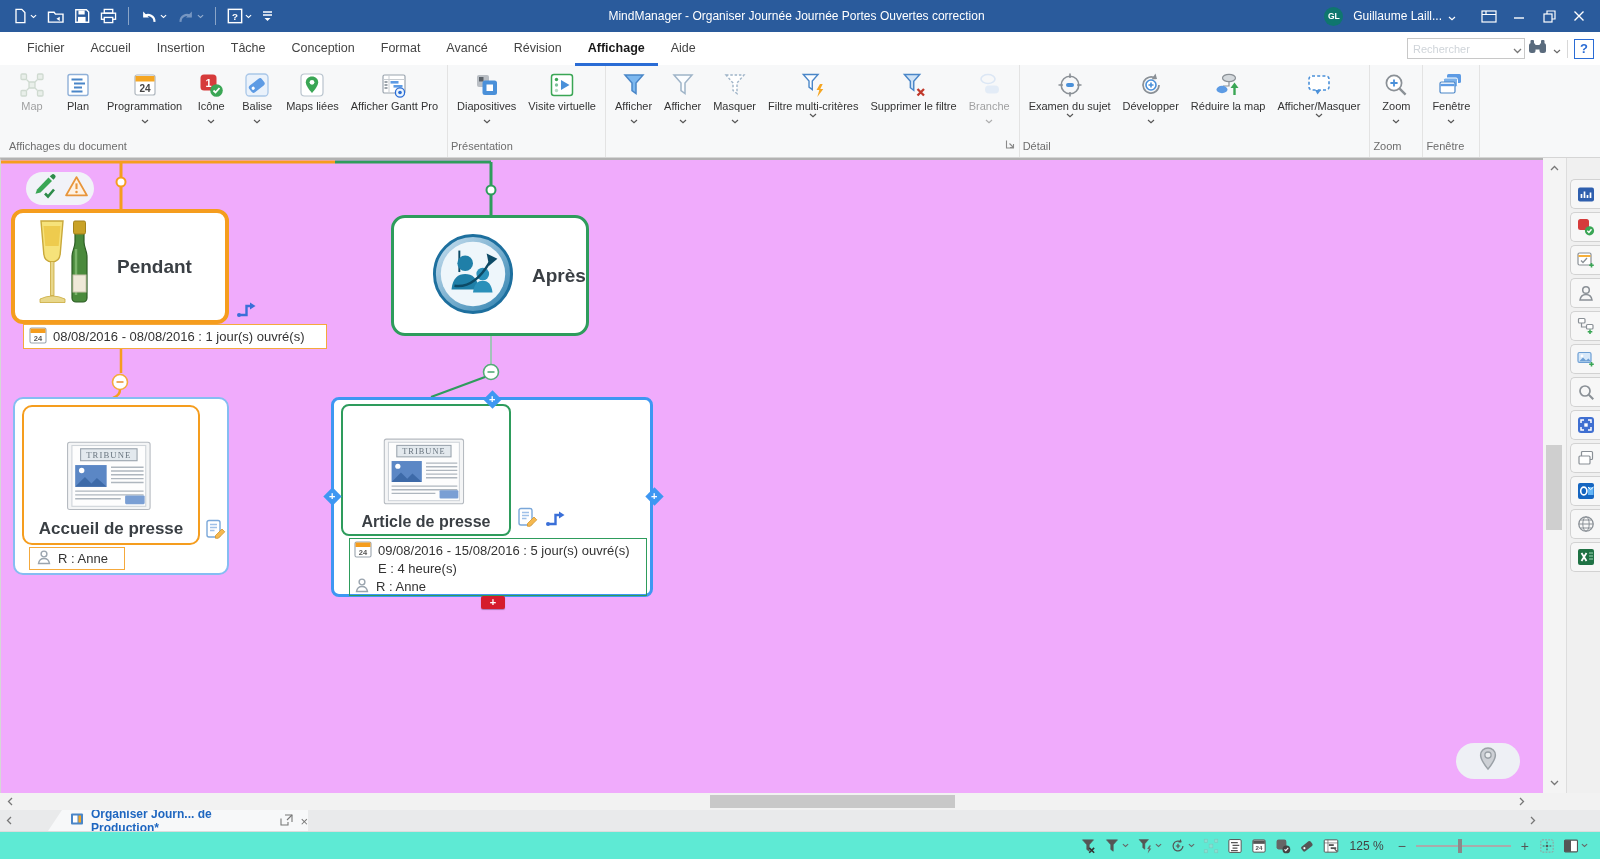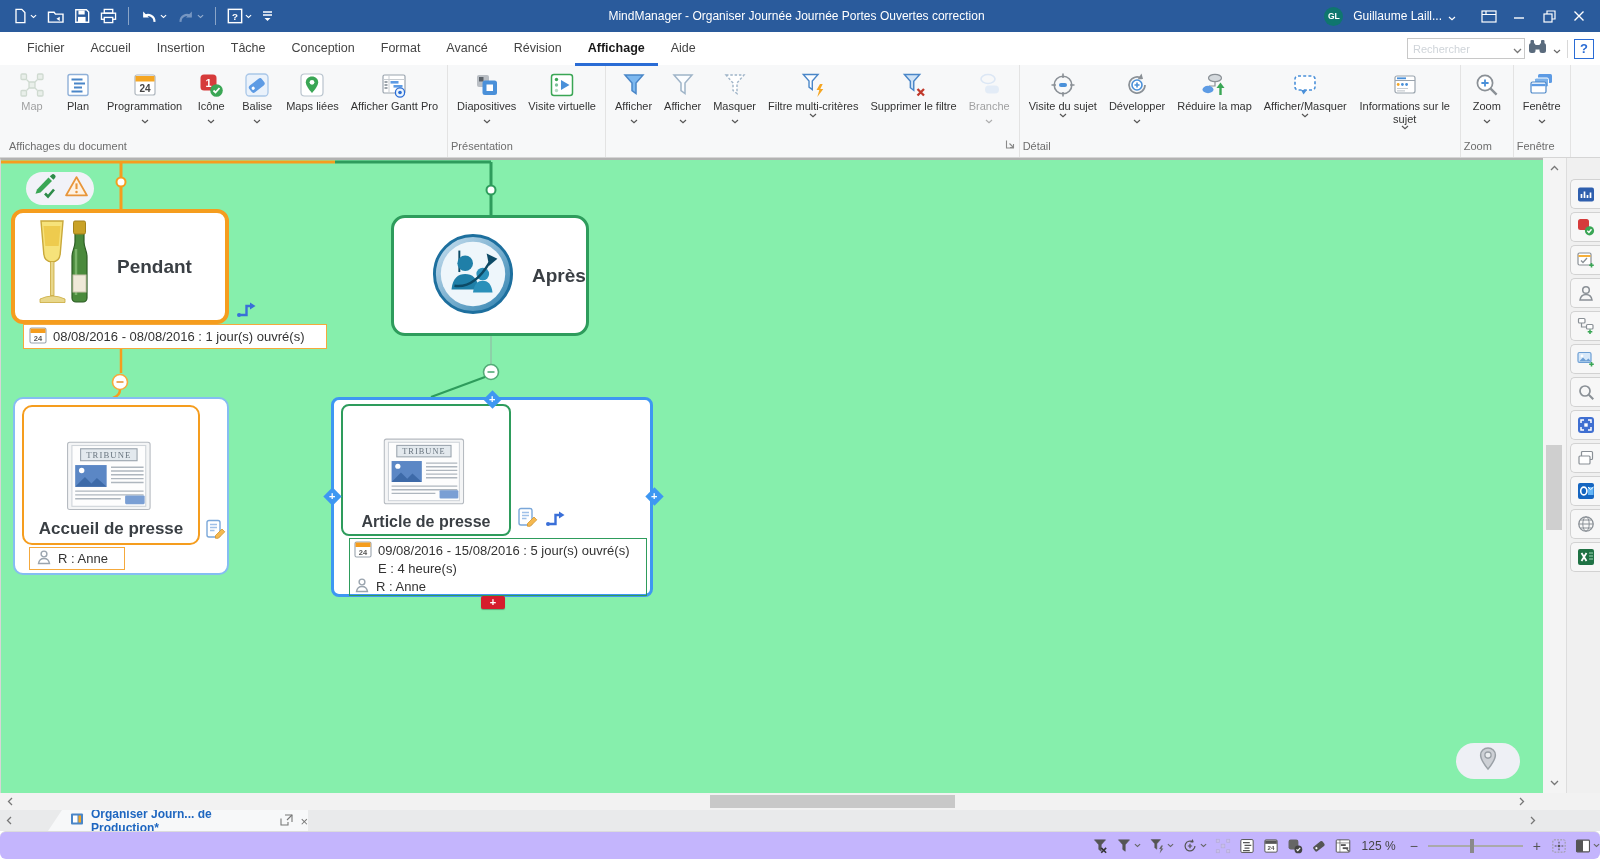--- a/index.html
+++ b/index.html
@@ -42,21 +42,21 @@
   .rbuttons { flex:1; display:flex; align-items:flex-start; }
   .rbtn { display:flex; flex-direction:column; align-items:center; padding:3px 6px 0; min-width:46px; }
   .rbtn .ric { height:30px; display:flex; align-items:center; }
   .rbtn .rlabel { font-size:11px; line-height:12.5px; color:#333; text-align:center; max-width:92px; }
   .rbtn.disabled { opacity:.45; }
   .rbtn .chevline { line-height:9px; margin-top:1px; }
   .rgroup-label { height:17px; text-align:left; font-size:11px; color:#6d6d6d; }
   .launcher { position:absolute; right:3px; bottom:3px; }
 
   
-  .canvas { position:absolute; left:0; top:158px; width:1543px; height:635px; background:#86efac;
+  .canvas { position:absolute; left:0; top:158px; width:1543px; height:635px; background:#f0abfc;
     border-top:2px solid #b2b2b2; border-left:1px solid #d6d6d6; overflow:hidden; }
   .node { position:absolute; background:#fff; }
   .node-title { font-weight:bold; color:#3a3f44; }
   .pill-badges { position:absolute; left:25px; top:12px; width:68px; height:33px; background:#f1f2f8;
     border-radius:17px; display:flex; align-items:center; justify-content:center; gap:5px; }
   .pendant { left:10px; top:49px; width:218px; height:115px; border:4px solid #F59D1E; border-radius:12px;
     display:flex; align-items:center; }
   .apres { left:390px; top:55px; width:198px; height:121px; border:3.5px solid #2E9C5C; border-radius:14px;
     display:flex; align-items:center;padding-left:24px; }
   .datebar { position:absolute; left:22px; top:164px; width:304px; height:25px; background:#fff;
@@ -95,23 +95,23 @@
   
   .hscroll { position:absolute; left:0; top:793px; width:1600px; height:17px; background:#f2f2f2; }
   .hthumb { position:absolute; left:710px; top:2px; width:245px; height:13px; background:#c8c8c8; }
   .harrow { position:absolute; top:0; width:16px; height:17px; display:flex; align-items:center; justify-content:center; }
   .tabbar { position:absolute; left:0; top:810px; width:1600px; height:21px; background:#e9eaeb;
     display:flex; align-items:stretch; }
   .doc-tab { margin-left:30px; width:260px; background:#f7f8f9; clip-path:polygon(14px 0,100% 0,100% 100%,0 100%);
     display:flex; align-items:center; gap:7px; padding-left:22px; }
   .doc-tab .label { color:#1e66c0; font-weight:bold; font-size:12px; }
   .tab-arrow { width:18px; display:flex; align-items:center; justify-content:center; }
-  .statusbar { position:absolute; left:0; top:831px; width:1600px; height:28px; background:#c4b5fd;
+  .statusbar { position:absolute; left:0; top:831px; width:1600px; height:28px; background:#5eead4;
     border-top:1px solid #dcdcdc; display:flex; align-items:center; justify-content:flex-end;
-    gap:7px;border-radius:6px; }
+    padding-right:12px; gap:7px; }
   .st-btn { display:flex; align-items:center; gap:2px; }
   .st-btn.disabled { opacity:.4; }
   .zoomtxt { font-size:12px; color:#444; margin:0 4px; }
   .zsign { font-size:14px; color:#555; padding:0 3px; }
   .ztrack { position:relative; width:95px; height:2px; background:#aaa; }
   .zthumb { position:absolute; left:42px; top:-6px; width:4px; height:14px; background:#8a8a8a; }
 </style>
 </head>
 <body>
 
@@ -458,21 +458,21 @@
       <div class="rgroup">
         <div class="rbuttons">
           <div class="rbtn">
             <span class="ric">
               <svg width="26" height="26" viewBox="0 0 26 26">
                 <circle cx="13" cy="13" r="8.8" fill="none" stroke="#8a9096" stroke-width="1.6"></circle>
                 <path d="M13 1.5v4.5M13 20v4.5M1.5 13H6M20 13h4.5" stroke="#8a9096" stroke-width="1.6"></path>
                 <rect x="9" y="11" width="8" height="4" rx="2" fill="#4a90d9"></rect>
               </svg>
             </span>
-            <span class="rlabel">Visite du sujet</span> 
+            <span class="rlabel">Examen du sujet</span> 
             <svg width="8" height="5" viewBox="0 0 8 5">
               <path d="M1 1l3 2.6L7 1" stroke="#555" stroke-width="1.2" fill="none"></path>
             </svg>
           </div>
           <div class="rbtn">
             <span class="ric">
               <svg width="26" height="26" viewBox="0 0 26 26">
                 <path d="M21 13a8 8 0 1 1-3.2-6.4" fill="none" stroke="#8a9096" stroke-width="1.7"></path>
                 <path d="M17.5 1.5l1.5 5.5-5.5.5z" fill="#8a9096"></path>
                 <circle cx="13" cy="13" r="5" fill="#fff" stroke="#4a90d9" stroke-width="1.6"></circle>
@@ -497,37 +497,20 @@
             <span class="rlabel">Réduire la map</span>
           </div>
           <div class="rbtn">
             <span class="ric">
               <svg width="26" height="26" viewBox="0 0 26 26">
                 <rect x="3" y="4" width="20" height="14" rx="3" fill="#fff" stroke="#4a90d9" stroke-width="1.6" stroke-dasharray="3 2.2"></rect>
                 <path d="M9 18l2.5 4.5L15 18z" fill="#4a90d9"></path>
               </svg>
             </span>
             <span class="rlabel">Afficher/Masquer</span> 
-            <svg width="8" height="5" viewBox="0 0 8 5">
-              <path d="M1 1l3 2.6L7 1" stroke="#555" stroke-width="1.2" fill="none"></path>
-            </svg>
-          </div>
-          <div class="rbtn">
-            <span class="ric">
-              <svg width="26" height="26" viewBox="0 0 26 26">
-                <rect x="3" y="4" width="20" height="17" rx="2" fill="#fff" stroke="#9aa4ae" stroke-width="1.2"></rect>
-                <path d="M3 8.5h20" stroke="#9aa4ae"></path>
-                <path d="M5 6.3h9" stroke="#4a90d9" stroke-width="1.8"></path>
-                <circle cx="6.2" cy="12.5" r="1.4" fill="#f5a623"></circle>
-                <circle cx="10.4" cy="12.5" r="1.4" fill="#4a90d9"></circle>
-                <circle cx="14.6" cy="12.5" r="1.4" fill="#4a90d9"></circle>
-                <path d="M5 16.5h11M5 18.8h8" stroke="#c8cdd2" stroke-width="1.2"></path>
-              </svg>
-            </span>
-            <span class="rlabel">Informations sur le sujet</span> 
             <svg width="8" height="5" viewBox="0 0 8 5">
               <path d="M1 1l3 2.6L7 1" stroke="#555" stroke-width="1.2" fill="none"></path>
             </svg>
           </div>
         </div>
         <div class="rgroup-label">Détail</div>
       </div>
       <div class="rgroup">
         <div class="rbuttons">
           <div class="rbtn">

